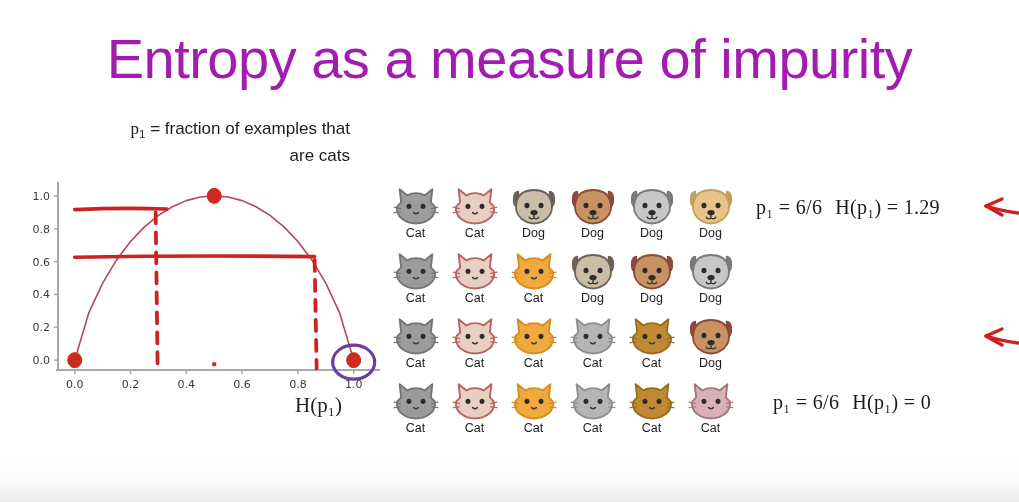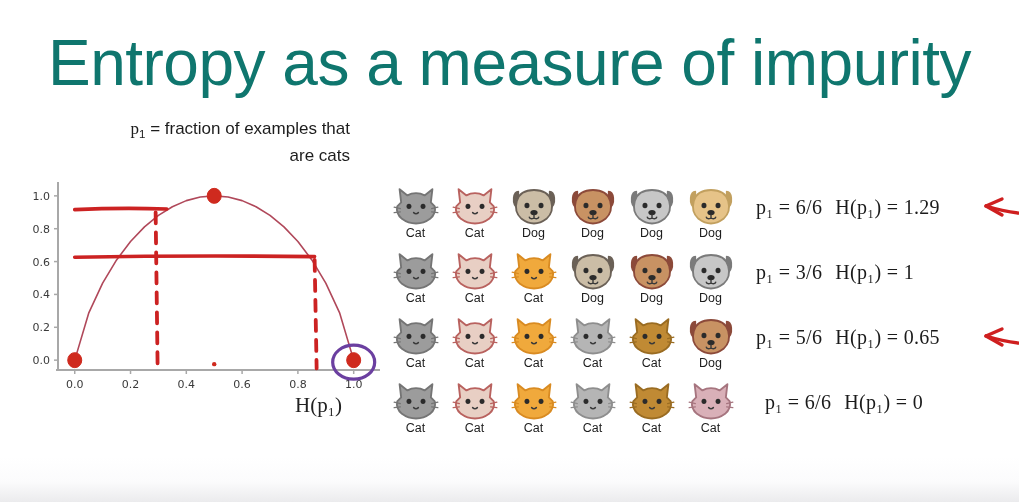--- a/index.html
+++ b/index.html
@@ -17,24 +17,24 @@
   }
 
   
   #slide-title {
     position: absolute;
     left: 0;
     top: 26px;
     width: 1019px;
     text-align: center;
     font-family: "Liberation Sans", sans-serif;
-    font-size: 64px;
+    font-size: 56px;
     font-weight: 400;
     letter-spacing: -0.5px;
-    color: #0f766e;
+    color: #a21caf;
     white-space: nowrap;
   }
 
   
   #subtitle {
     position: absolute;
     left: 50px;
     top: 118px;
     width: 300px;
     font-size: 17px;
@@ -319,21 +319,20 @@
           <path d="M52 12 Q57 12 58 20 Q59 30 52 34 Z" fill="#7a7a7a" stroke="#7a7a7a" stroke-width="2" stroke-linejoin="round"></path>
           <path d="M32 10 Q50 10 54 24 Q58 38 48 47 Q40 53 32 53 Q24 53 16 47 Q6 38 10 24 Q14 10 32 10 Z" fill="#c7c7c7" stroke="#7a7a7a" stroke-width="2.4" stroke-linejoin="round"></path>
           <ellipse cx="23" cy="30" rx="3.2" ry="3.5" fill="#2b2b2b"></ellipse>
           <ellipse cx="41" cy="30" rx="3.2" ry="3.5" fill="#2b2b2b"></ellipse>
           <ellipse cx="32" cy="39" rx="4.6" ry="3.4" fill="#2b2b2b"></ellipse>
           <path d="M32 42 L32 46 M32 46 Q27 48 26 45 M32 46 Q37 48 38 45" fill="none" stroke="#3a3a3a" stroke-width="1.8" stroke-linecap="round"></path>
         </svg>
         <div class="ex-label">Dog</div>
       </div>
     </div>
-    <div class="eq" style="left: 370px; top: 79px;"><span>p₁ = 3/6</span><span class="gap"></span><span>H(p₁) = 1</span></div>
     <div class="ex-row">
       <div class="ex-cell">
         <svg viewBox="0 0 64 56" width="50" height="44" class="ex-face">
           <path d="M11 9 L13 26 L8 31 Q6 40 14 47 Q22 53 32 53 Q42 53 50 47 Q58 40 56 31 L51 26 L53 9 L43 17 Q38 14 32 14 Q26 14 21 17 Z" fill="#9c9c9c" stroke="#757575" stroke-width="2.4" stroke-linejoin="round"></path>
           <ellipse cx="23" cy="31" rx="3.1" ry="3.4" fill="#2b2b2b"></ellipse>
           <ellipse cx="41" cy="31" rx="3.1" ry="3.4" fill="#2b2b2b"></ellipse>
           <path d="M29 39 Q32 42 35 39" fill="none" stroke="#3a3a3a" stroke-width="2" stroke-linecap="round"></path>
           <path d="M12 34 L4 32 M12 38 L4 39" stroke="#757575" stroke-width="1.6" stroke-linecap="round"></path>
           <path d="M52 34 L60 32 M52 38 L60 39" stroke="#757575" stroke-width="1.6" stroke-linecap="round"></path>
         </svg>
@@ -389,21 +388,20 @@
           <path d="M52 12 Q57 12 58 20 Q59 30 52 34 Z" fill="#8c4a3a" stroke="#8c4a3a" stroke-width="2" stroke-linejoin="round"></path>
           <path d="M32 10 Q50 10 54 24 Q58 38 48 47 Q40 53 32 53 Q24 53 16 47 Q6 38 10 24 Q14 10 32 10 Z" fill="#c89263" stroke="#8c4a3a" stroke-width="2.4" stroke-linejoin="round"></path>
           <ellipse cx="23" cy="30" rx="3.2" ry="3.5" fill="#2b2b2b"></ellipse>
           <ellipse cx="41" cy="30" rx="3.2" ry="3.5" fill="#2b2b2b"></ellipse>
           <ellipse cx="32" cy="39" rx="4.6" ry="3.4" fill="#2b2b2b"></ellipse>
           <path d="M32 42 L32 46 M32 46 Q27 48 26 45 M32 46 Q37 48 38 45" fill="none" stroke="#3a3a3a" stroke-width="1.8" stroke-linecap="round"></path>
         </svg>
         <div class="ex-label">Dog</div>
       </div>
     </div>
-    <div class="eq" style="left: 370px; top: 144px;"><span>p₁ = 5/6</span><span class="gap"></span><span>H(p₁) = 0.65</span></div>
     <div class="eq-arrow" style="left: 592px; top: 143px;"><svg viewBox="0 0 58 26" width="58" height="26">
         <path d="M56 19 Q34 19 8 11" fill="none" stroke="#cf1f1f" stroke-width="3.4" stroke-linecap="round"></path>
         <path d="M8 11 L24 4 M8 11 L24 20" fill="none" stroke="#cf1f1f" stroke-width="3.4" stroke-linecap="round"></path>
       </svg></div>
     <div class="ex-row">
       <div class="ex-cell">
         <svg viewBox="0 0 64 56" width="50" height="44" class="ex-face">
           <path d="M11 9 L13 26 L8 31 Q6 40 14 47 Q22 53 32 53 Q42 53 50 47 Q58 40 56 31 L51 26 L53 9 L43 17 Q38 14 32 14 Q26 14 21 17 Z" fill="#9c9c9c" stroke="#757575" stroke-width="2.4" stroke-linejoin="round"></path>
           <ellipse cx="23" cy="31" rx="3.1" ry="3.4" fill="#2b2b2b"></ellipse>
           <ellipse cx="41" cy="31" rx="3.1" ry="3.4" fill="#2b2b2b"></ellipse>
@@ -462,14 +460,14 @@
           <path d="M11 9 L13 26 L8 31 Q6 40 14 47 Q22 53 32 53 Q42 53 50 47 Q58 40 56 31 L51 26 L53 9 L43 17 Q38 14 32 14 Q26 14 21 17 Z" fill="#d9b0b8" stroke="#a6757f" stroke-width="2.4" stroke-linejoin="round"></path>
           <ellipse cx="23" cy="31" rx="3.1" ry="3.4" fill="#2b2b2b"></ellipse>
           <ellipse cx="41" cy="31" rx="3.1" ry="3.4" fill="#2b2b2b"></ellipse>
           <path d="M29 39 Q32 42 35 39" fill="none" stroke="#3a3a3a" stroke-width="2" stroke-linecap="round"></path>
           <path d="M12 34 L4 32 M12 38 L4 39" stroke="#a6757f" stroke-width="1.6" stroke-linecap="round"></path>
           <path d="M52 34 L60 32 M52 38 L60 39" stroke="#a6757f" stroke-width="1.6" stroke-linecap="round"></path>
         </svg>
         <div class="ex-label">Cat</div>
       </div>
     </div>
-    <div class="eq" style="left: 379px; top: 209px;"><span>p₁ = 6/6</span><span class="gap"></span><span>H(p₁) = 0</span></div>
+    <div class="eq" style="left: 387px; top: 209px;"><span>p₁ = 6/6</span><span class="gap"></span><span>H(p₁) = 0</span></div>
   </div>
 
 </body></html>

